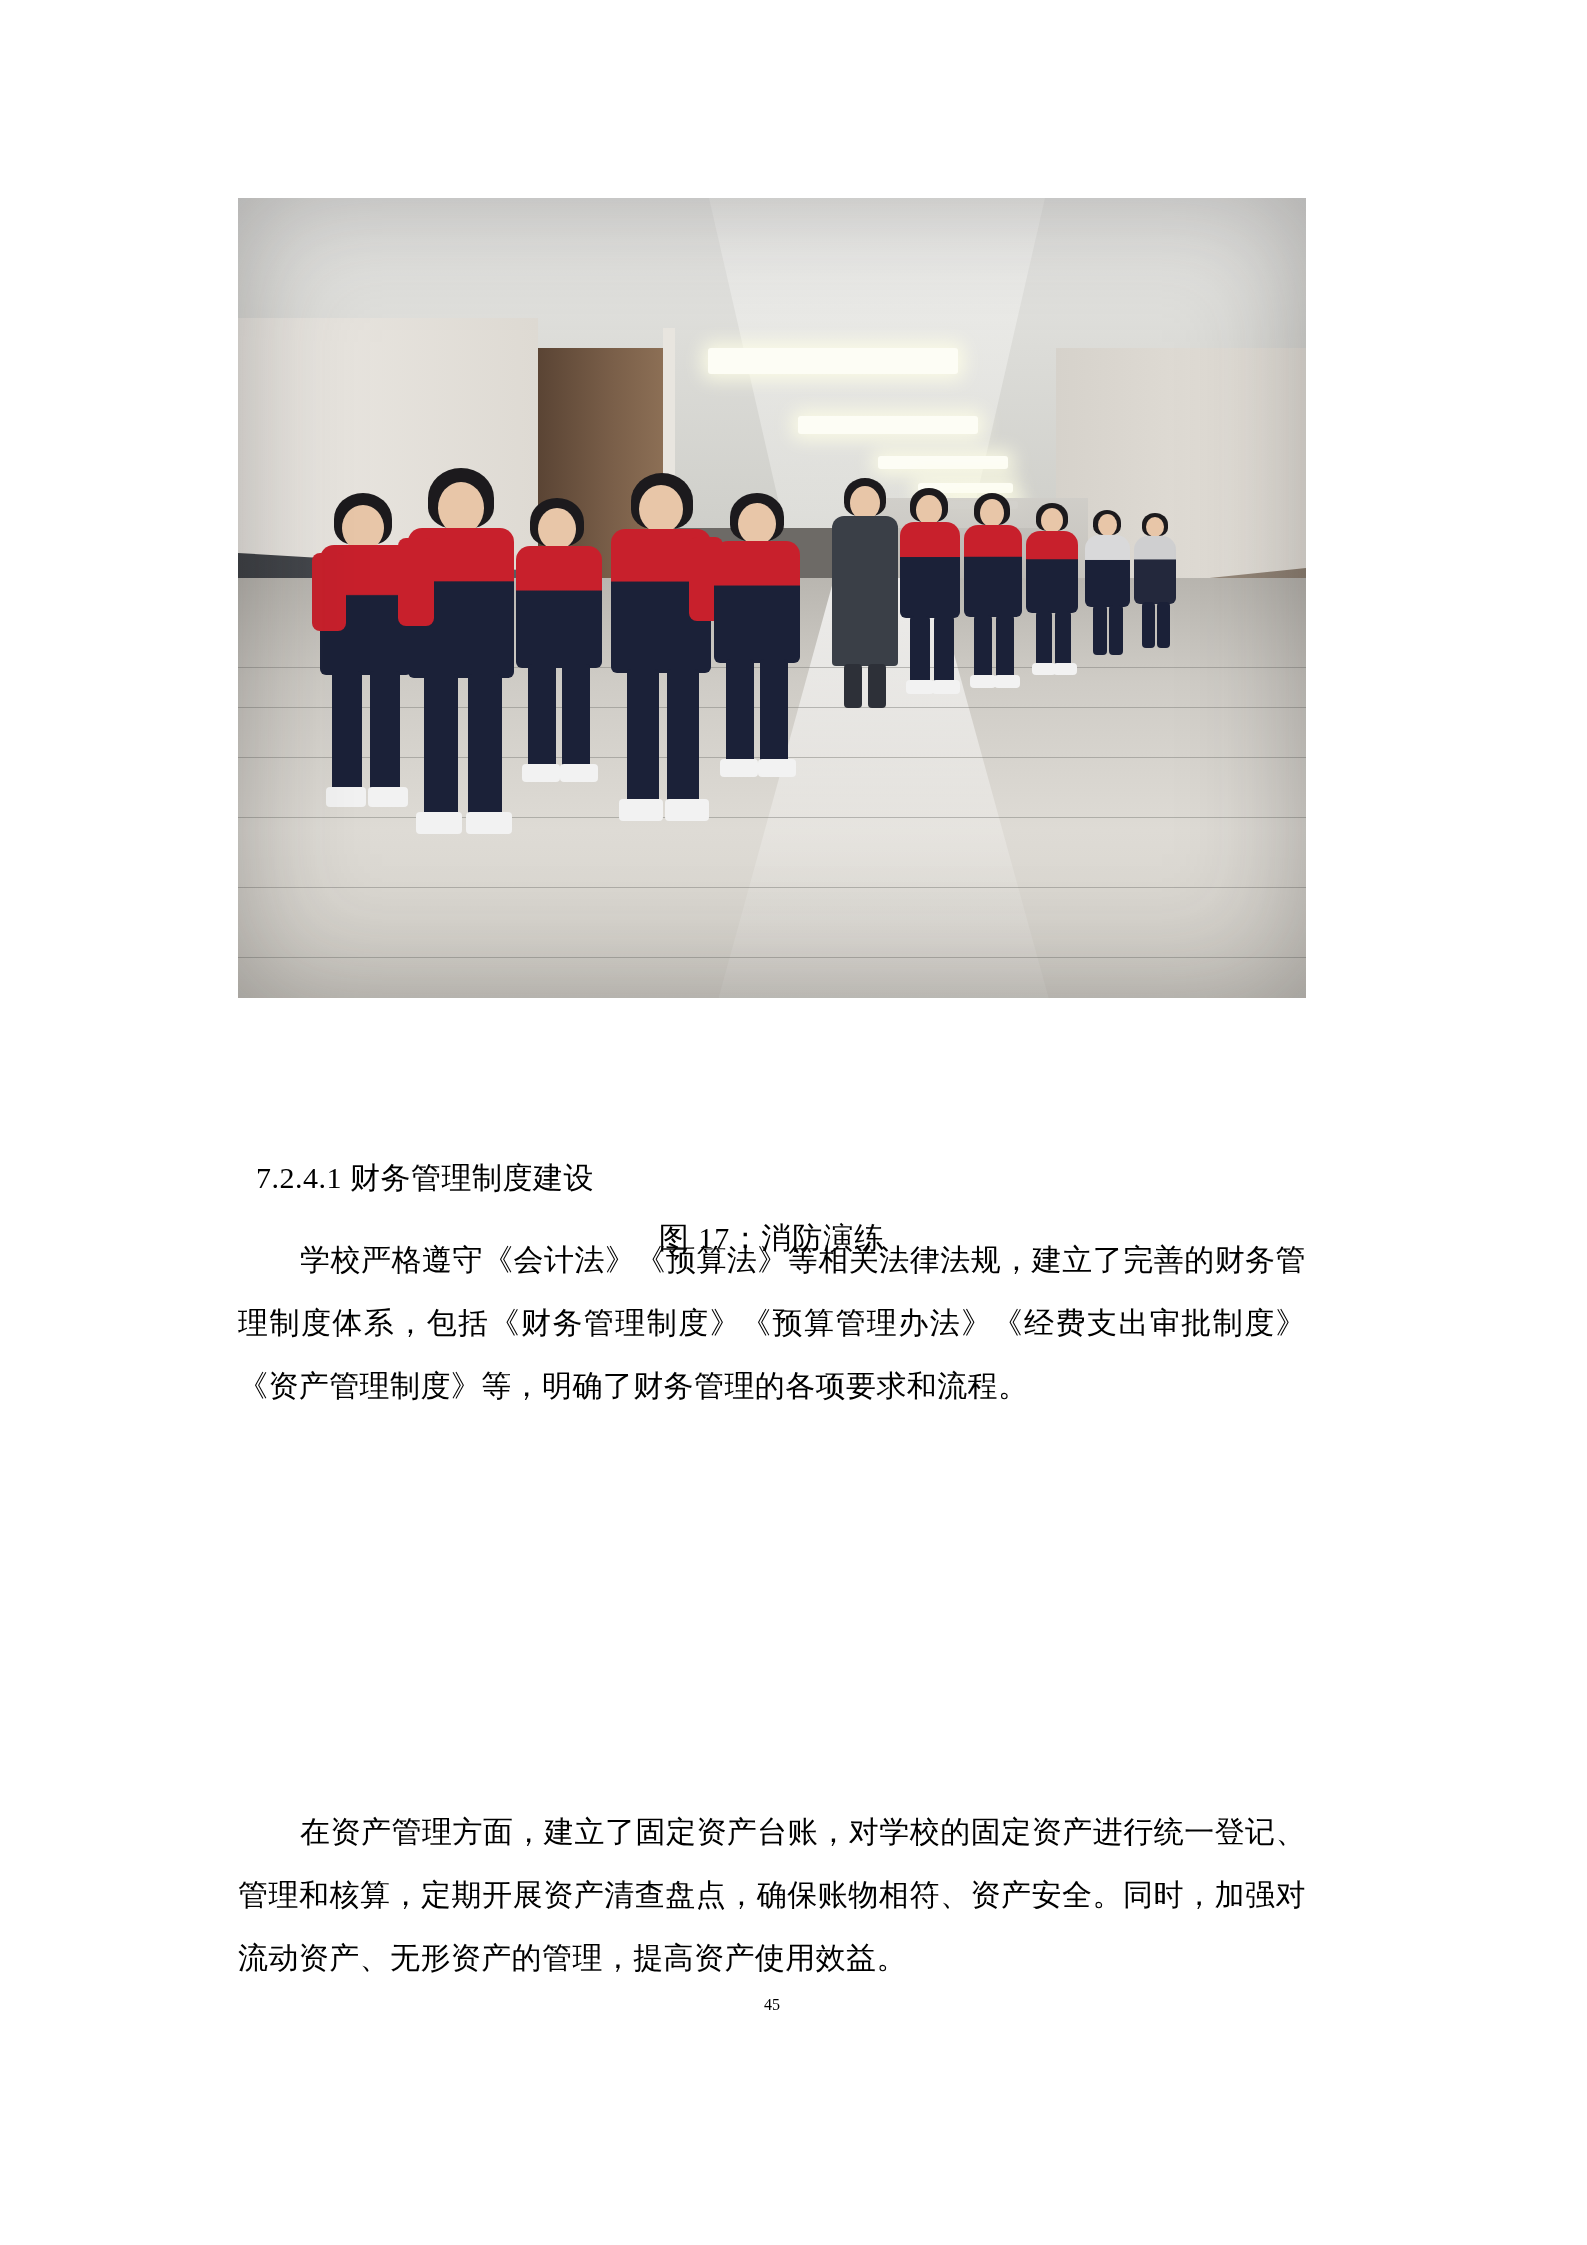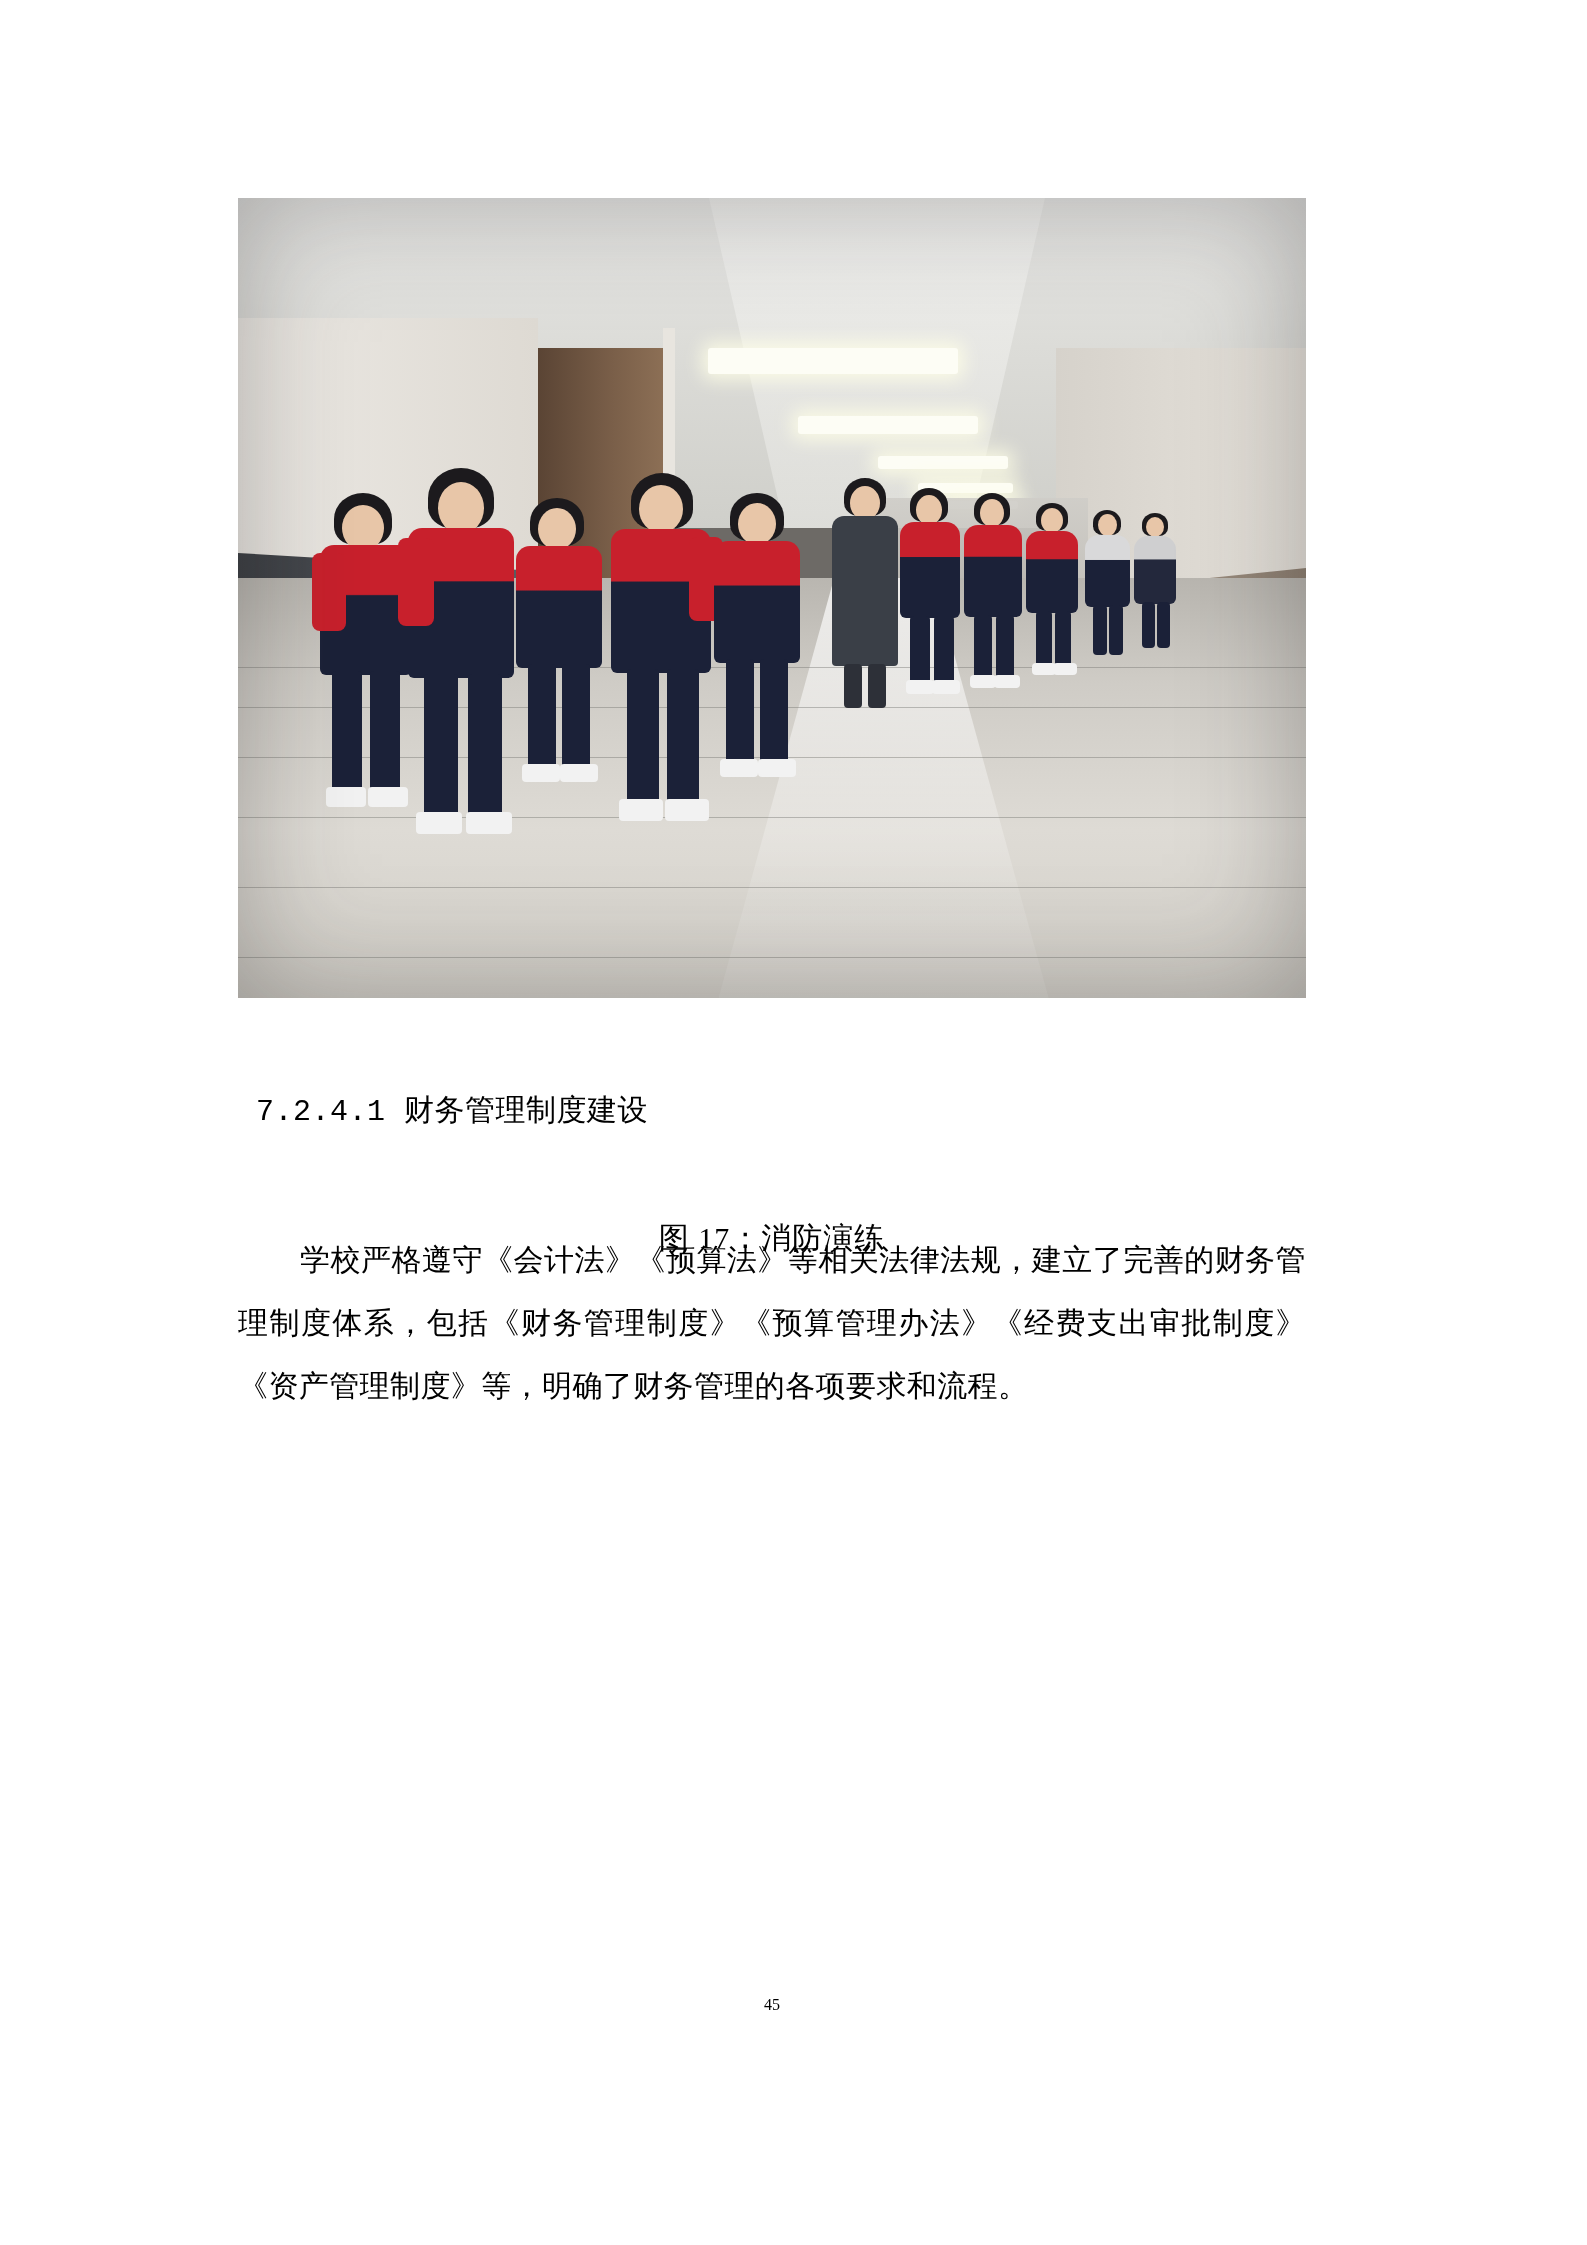--- a/index.html
+++ b/index.html
@@ -330,21 +330,22 @@
           <div class="p-leg" style="left:14px;top:89px;width:13px;height:46px;"></div>
           <div class="p-leg" style="left:29px;top:89px;width:13px;height:46px;"></div>
         </div>
 
         <div class="ph-vignette"></div>
       </div>
 
       <div class="figure-caption">图 17：消防演练</div>
     </div>
 
-    <div class="heading" style="top:1097px;font-family:Liberation Mono, monospace;">7.2.4.1 财务管理制度建设</div>
+    <div class="heading" style="top:1163px;">7.2.4.1 财务管理制度建设</div>
 
     <div class="para" style="top:1228px;"><span class="ind"></span><span>学校严格遵守《会计法》《预算法》等相关法律法规，建立了完善的财务管理制度体系，包括《财务管理制度》《预算管理办法》《经费支出审批制度》《资产管理制度》等，明确了财务管理的各项要求和流程。</span></div>
 
 
+    <div class="para" style="top:1800px;"><span class="ind"></span><span>在资产管理方面，建立了固定资产台账，对学校的固定资产进行统一登记、管理和核算，定期开展资产清查盘点，确保账物相符、资产安全。同时，加强对流动资产、无形资产的管理，提高资产使用效益。</span></div>
 
     <div class="page-number">45</div>
   </div>
 </div>
 
 </body></html>

